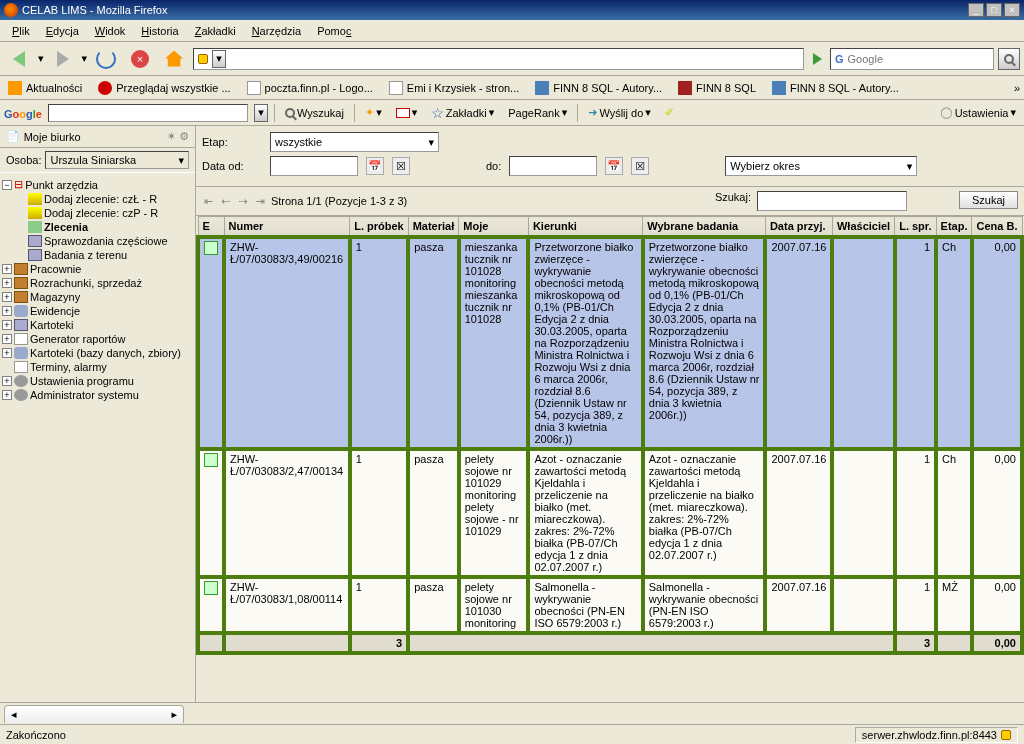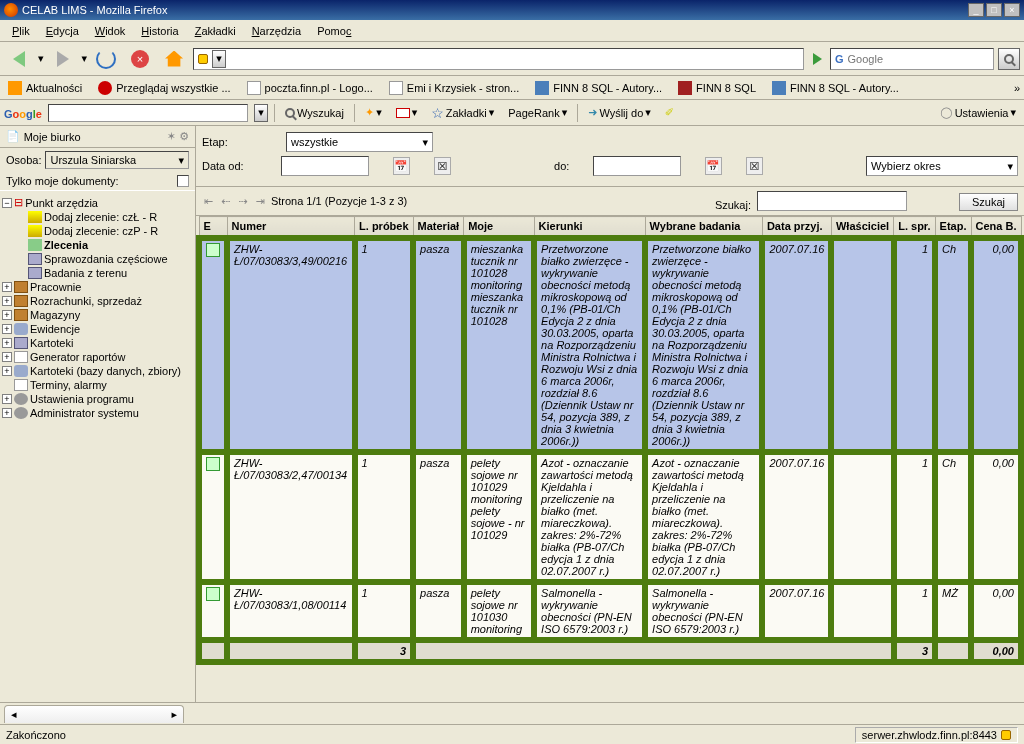--- a/index.html
+++ b/index.html
@@ -63,34 +63,34 @@
 .ti-folder { background: #c08030; border: 1px solid #805010; }
 .ti-doc { background: #fff; border: 1px solid #999; }
 .ti-yellow { background: linear-gradient(#ff0,#ca0); }
 .ti-calc { background: #aac; border:1px solid #557; }
 .ti-gear { background: #999; border-radius:50%; }
 .ti-green { background: #8c8; }
 .ti-db { background: #9ac; border-radius: 3px; }
 .tree-children { margin-left: 14px; }
 .main { flex: 1; display: flex; flex-direction: column; background: #ece9d8; overflow: hidden; }
 .filter-bar { padding: 6px; border-bottom: 1px solid #aca899; }
-.filter-row { display: flex; align-items: center; gap: 24px; margin-bottom: 4px; }
+.filter-row { display: flex; align-items: center; gap: 8px; margin-bottom: 4px; }
 .filter-label { width: 60px; }
 .select-box { border: 1px inset #999; background: #fff; height: 20px; display:flex; align-items:center; padding:0 4px; justify-content:space-between; gap: 20px; }
 .date-input { border: 1px inset #999; background: #fff; height: 20px; width: 88px; }
 .small-icon-btn { width: 18px; height: 18px; background: #eee; border: 1px solid #aaa; cursor:pointer; display:inline-flex; align-items:center; justify-content:center; }
 .pager-bar { padding: 4px 6px; border-bottom: 1px solid #aca899; display: flex; align-items: center; justify-content: space-between; }
 .pager-left { display: flex; align-items: center; gap: 4px; }
 .arrow-icon { color: #888; padding: 0 2px; cursor: pointer; }
 .search-input { border: 1px inset #999; background: #fff; height: 20px; width: 150px; }
 .btn-szukaj { background: linear-gradient(#fff,#e0e0e0); border: 1px solid #888; padding: 2px 12px; cursor: pointer; }
 .grid-wrap { flex: 1; overflow: auto; }
 table.grid { border-collapse: collapse; width: 100%; }
 table.grid th { background: linear-gradient(#ebe8d7, #e0ddcf); border: 1px solid #aca899; padding: 3px 4px; text-align: left; font-weight: bold; position: sticky; top: 0; white-space: nowrap; }
-table.grid td { border: 6px solid #4d7c0f; padding: 2px 4px; vertical-align: top; background: #fbfaf4; font-style: italic; }
+table.grid td { border: 4px solid #4d7c0f; padding: 2px 4px; vertical-align: top; background: #fbfaf4; }
 tr.sel td { background: #b7c5e8; }
 table.grid tfoot td { background: #e0ddcf; font-weight: bold; }
 .row-icon { width: 14px; height: 14px; background: #cfc; border: 1px solid #393; cursor: pointer; }
 .num-r { text-align: right; }
 .tabs-bar { height: 22px; background: #ece9d8; border-top: 1px solid #aca899; display:flex; align-items:center; padding: 0 4px; }
 .tab { height: 18px; width: 180px; background: linear-gradient(#fff,#eee); border: 1px solid #aca899; border-bottom: none; border-radius: 4px 4px 0 0; display:flex; align-items:center; padding: 0 6px; gap:4px; }
 .statusbar { height: 20px; background: #ece9d8; border-top: 1px solid #aca899; display: flex; align-items: center; padding: 0 6px; justify-content: space-between; }
 .status-seg { border: 1px inset #fff; padding: 1px 6px; display:flex; align-items:center; gap:4px; }
 </style>
 </head>
@@ -220,24 +220,20 @@
         <span style="cursor:pointer;color:#888;">✶</span>
         <span style="cursor:pointer;color:#888;">⚙</span>
       </div>
     </div>
     <div class="side-row">
       <span>Osoba:</span>
       <div class="person-select">
         <span>Urszula Siniarska</span>
         <span>▾</span>
       </div>
-    </div>
-    <div class="side-row" style="justify-content:space-between;">
-      <span>Tylko moje dokumenty:</span>
-      <span class="checkbox"></span>
     </div>
     <div class="tree">
       <div class="tree-item">
         <span class="tree-toggle">−</span>
         <span style="color:#c00;">⊟</span>
         <span>Punkt arzędzia</span>
       </div>
       <div class="tree-children">
         <div class="tree-item">
             <span class="tree-dots"></span>
@@ -315,51 +311,51 @@
           <div class="tree-icon ti-gear"></div>
           <span>Administrator systemu</span>
         </div>
     </div>
   </div>
 
   <div class="main">
     <div class="filter-bar">
       <div class="filter-row">
         <span class="filter-label">Etap:</span>
-        <div class="select-box" style="width:147px;">
+        <div class="select-box" style="width:169px;">
           <span>wszystkie</span>
             <span>▾</span>
         </div>
       </div>
       <div class="filter-row">
         <span class="filter-label">Data od:</span>
         <input class="date-input" style="">
         <span class="small-icon-btn">📅</span>
         <span class="small-icon-btn">☒</span>
         <span style="width:60px;"></span>
         <span>do:</span>
         <input class="date-input" style="">
         <span class="small-icon-btn">📅</span>
         <span class="small-icon-btn">☒</span>
         <span style="width:60px;"></span>
-        <div class="select-box" style="width:164px;text-align:right;">
+        <div class="select-box" style="width:192px;text-align:right;">
           <span>Wybierz okres</span>
             <span>▾</span>
         </div>
       </div>
     </div>
     <div class="pager-bar">
       <div class="pager-left">
         <span class="arrow-icon">⇤</span>
         <span class="arrow-icon">⇠</span>
         <span class="arrow-icon">⇢</span>
         <span class="arrow-icon">⇥</span>
         <span>Strona 1/1 (Pozycje 1-3 z 3)</span>
       </div>
-      <div style="display:flex;align-items:flex-end;gap:6px;">
+      <div style="display:flex;align-items:flex-start;gap:6px;">
         <span>Szukaj:</span>
         <input class="search-input" style="">
         <span style="width:40px;"></span>
         <button class="btn-szukaj">Szukaj</button>
       </div>
     </div>
     <div class="grid-wrap">
       <table class="grid">
         <thead>
             <tr>

